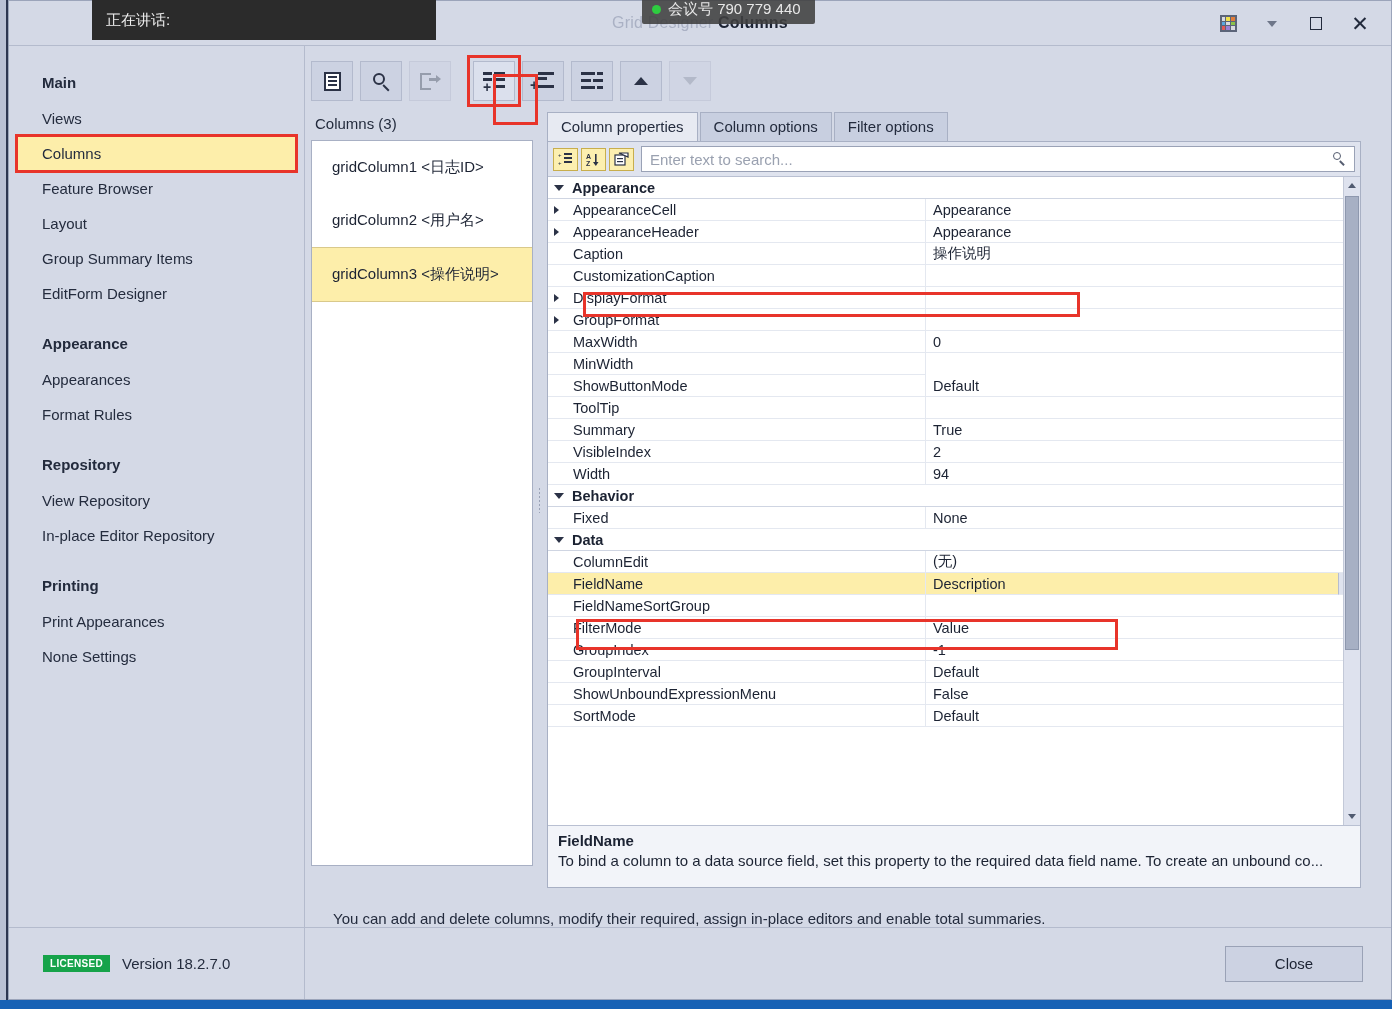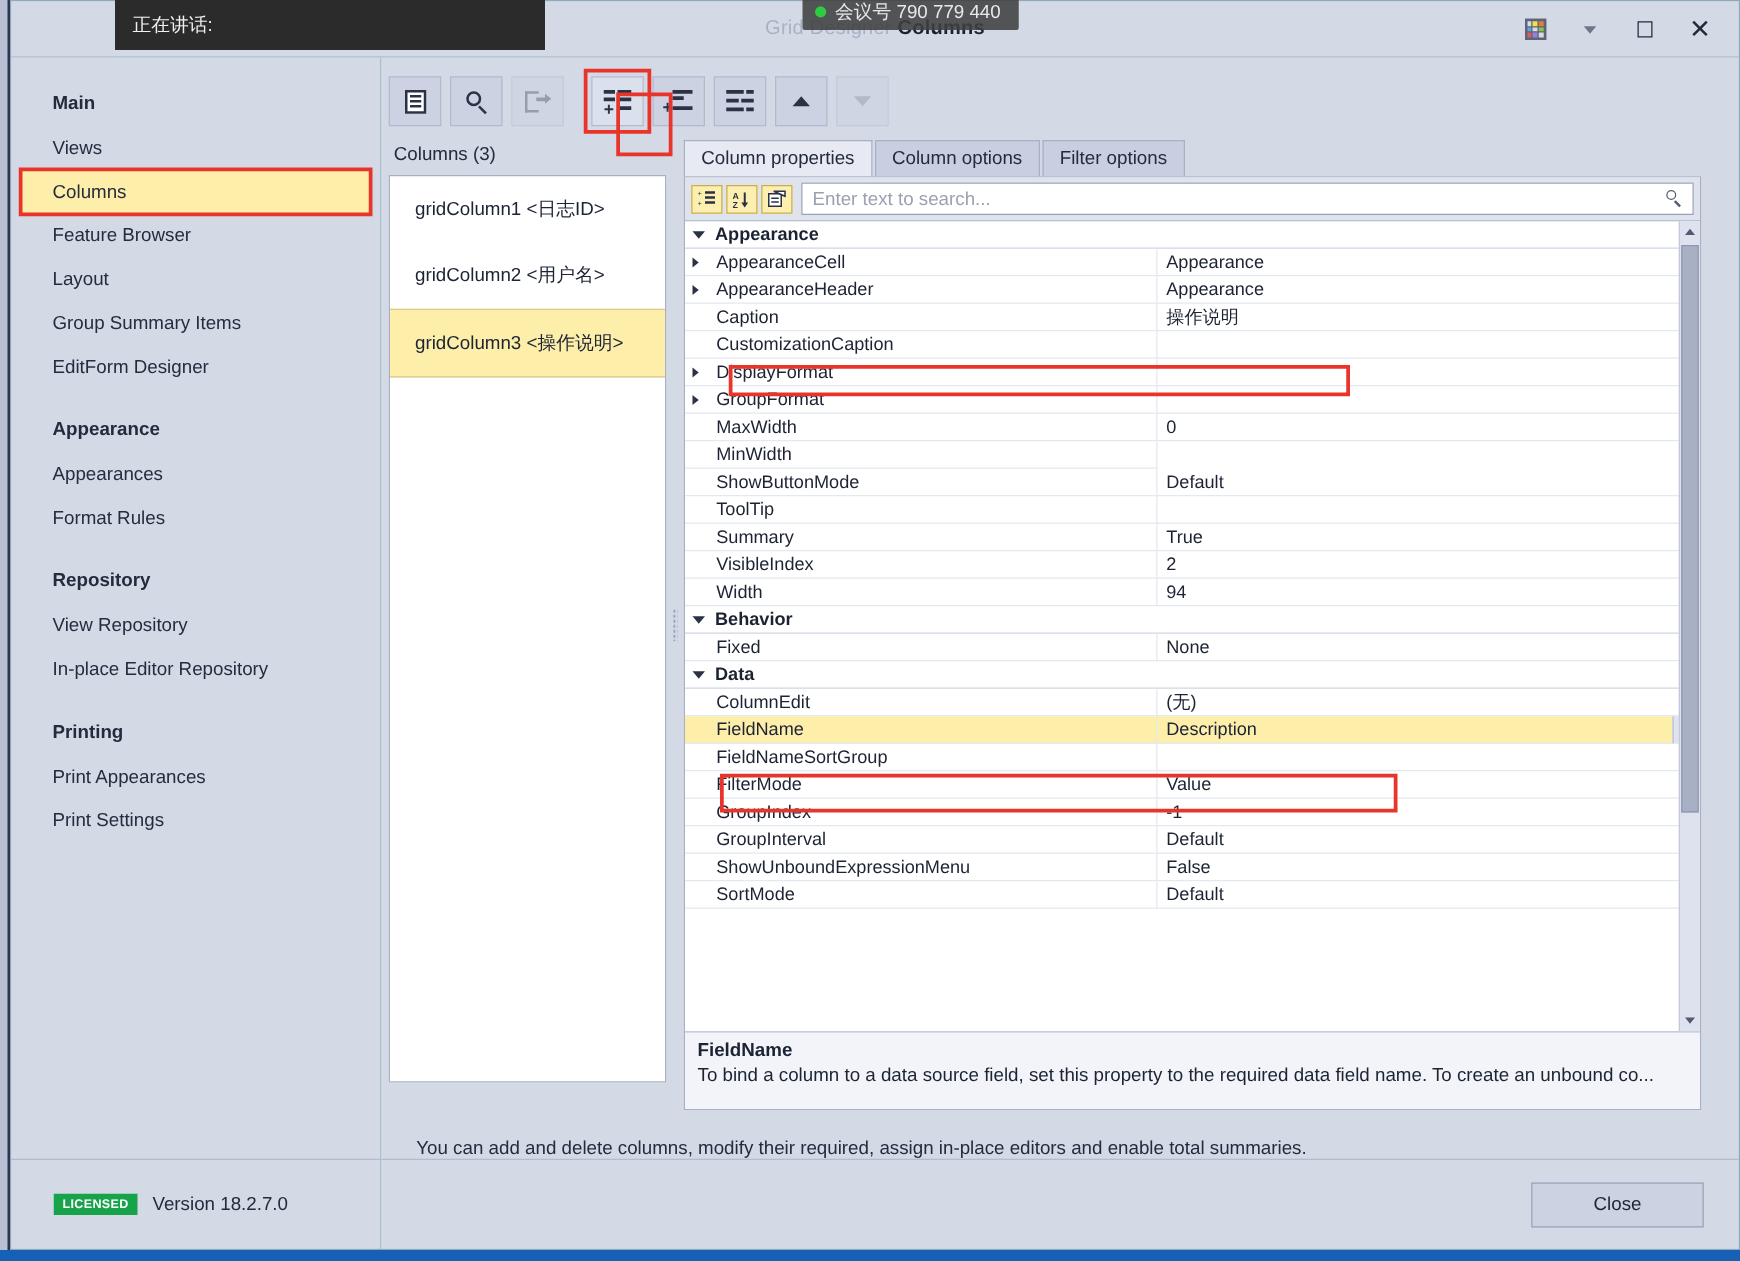--- a/index.html
+++ b/index.html
@@ -414,21 +414,21 @@
         <div class="side-gap"></div>
 
         <div class="side-group">Repository</div>
         <div class="side-item">View Repository</div>
         <div class="side-item">In-place Editor Repository</div>
 
         <div class="side-gap"></div>
 
         <div class="side-group">Printing</div>
         <div class="side-item">Print Appearances</div>
-        <div class="side-item">Print Settings</div>
+        <div class="side-item">None Settings</div>
 
         <div class="side-footer">
           <span class="licensed-badge">LICENSED</span>
           <span class="version-text">Version 18.2.7.0</span>
         </div>
       </div>
 
       <div class="content">
 
         <div class="toolbar">

